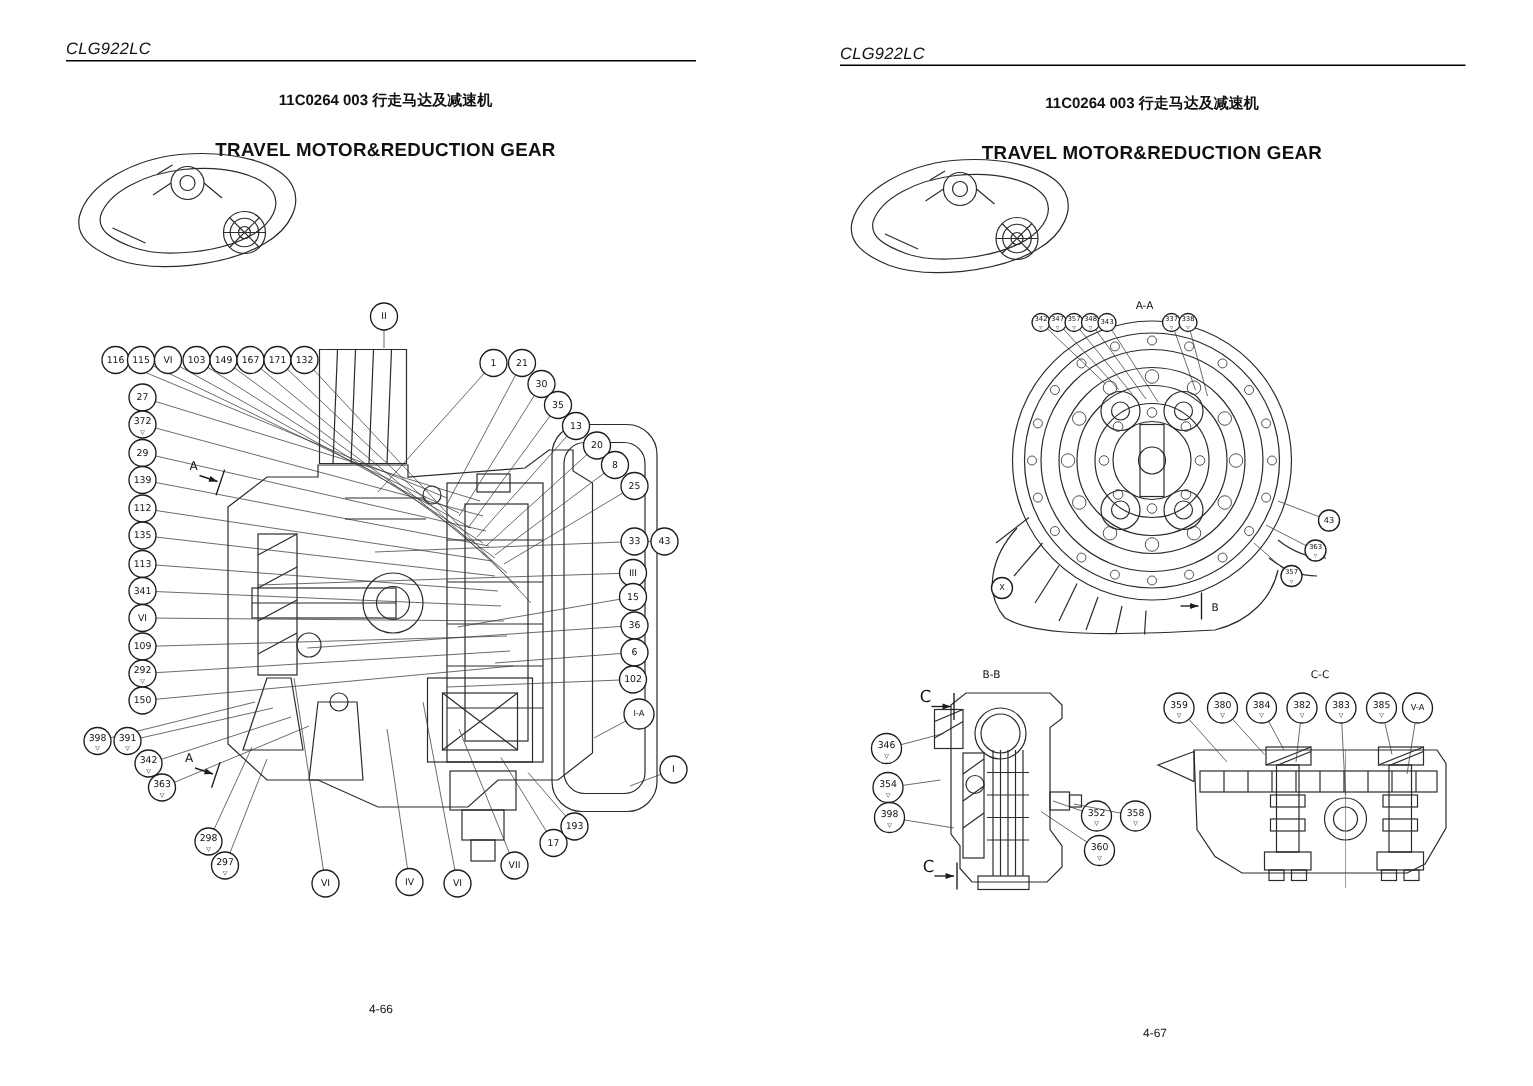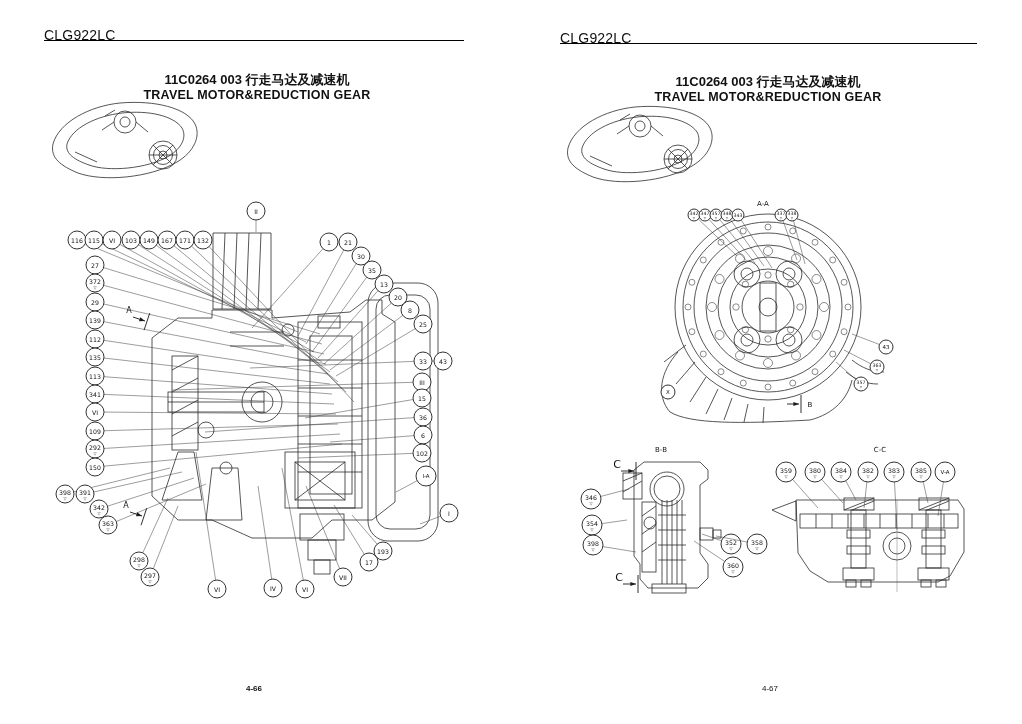--- a/index.html
+++ b/index.html
@@ -1,22 +1,22 @@
 <!DOCTYPE html>
 <html><head>
 <meta charset="utf-8">
 <style>
   html,body{margin:0;padding:0;background:#fff;}
   body{width:1022px;height:724px;position:relative;overflow:hidden;
        font-family:"Liberation Sans",sans-serif;color:#111;}
-  .pg-header{position:absolute;font-size:14px;letter-spacing:.2px;}
+  .pg-header{position:absolute;font-size:11px;letter-spacing:.2px;font-style:italic;}
   .hr{position:absolute;height:1px;background:#000;}
   .title{position:absolute;text-align:center;font-weight:bold;}
-  .title .t1{font-size:13px;line-height:16px;margin-top:12px;}
-  .title .t2{font-size:12.5px;line-height:15px;letter-spacing:.2px;}
+  .title .t1{font-size:10px;line-height:16px;}
+  .title .t2{font-size:12.5px;line-height:15px;letter-spacing:.2px;margin-top:17px;}
   .footer{position:absolute;font-size:8px;width:60px;text-align:center;}
   svg{position:absolute;left:0;top:0;}
   .art{stroke:#2b2b2b;fill:none;stroke-width:.8;}
   .art2{stroke:#2b2b2b;fill:none;stroke-width:.55;}
   .thin{stroke:#555;stroke-width:.4;}
   .ln{stroke:#3a3a3a;stroke-width:.5;fill:none;}
   .ln2{stroke:#1a1a1a;stroke-width:.9;fill:none;}
   .ah{fill:#1a1a1a;stroke:none;}
   .co{fill:#fff;stroke:#1c1c1c;stroke-width:.9;}
   .ct{fill:#111;text-anchor:middle;dominant-baseline:central;
@@ -25,21 +25,21 @@
 </style>
 </head>
 <body>
 
 <div class="pg-header" style="left:44px;top:27px;">CLG922LC</div>
 <div class="hr" style="left:44px;top:40px;width:420px;"></div>
 <div class="title" style="left:84px;top:60px;width:346px;">
   <div class="t1">11C0264 003 行走马达及减速机</div>
   <div class="t2">TRAVEL MOTOR&amp;REDUCTION GEAR</div>
 </div>
-<div class="footer" style="left:224px;top:684px;font-weight:bold;">4-66</div>
+<div class="footer" style="left:224px;top:668px;">4-66</div>
 
 <div class="pg-header" style="left:560px;top:30px;">CLG922LC</div>
 <div class="hr" style="left:560px;top:43px;width:417px;"></div>
 <div class="title" style="left:595px;top:62px;width:346px;">
   <div class="t1">11C0264 003 行走马达及减速机</div>
   <div class="t2">TRAVEL MOTOR&amp;REDUCTION GEAR</div>
 </div>
 <div class="footer" style="left:740px;top:684px;">4-67</div>
 
 <svg width="1022" height="724" viewBox="0 0 1022 724">

